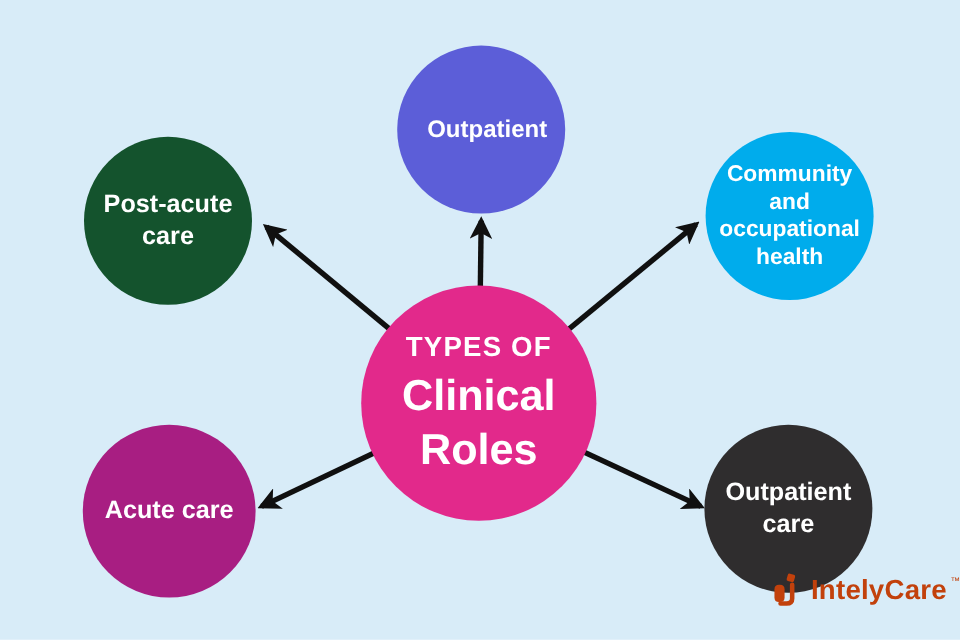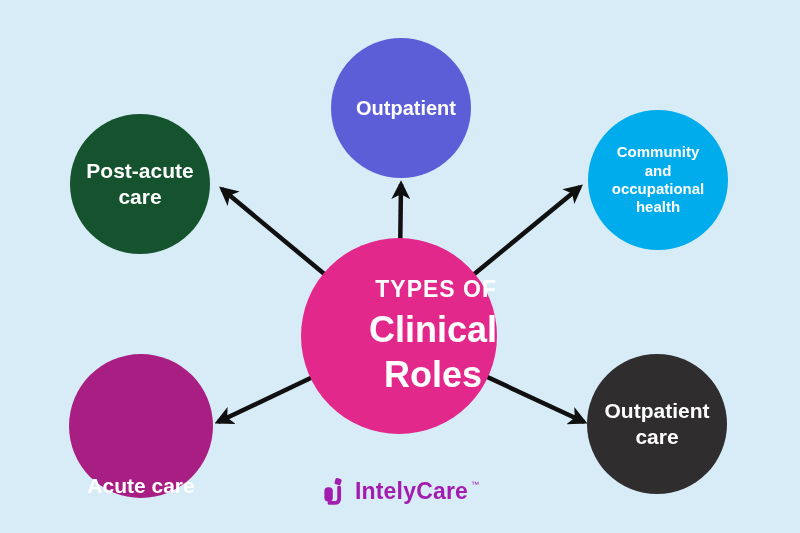--- a/index.html
+++ b/index.html
@@ -32,21 +32,21 @@
     font-size:23px;font-weight:bold;letter-spacing:1px;color:#ffffff;
     margin-bottom:4px;
   }
   .node-center .title{
     font-size:36px;font-weight:bold;line-height:1.25;color:#ffffff;
     white-space:pre-line;
   }
   .node-outpatient{left:331px;top:38px;width:140px;height:140px;}
   .node-outpatient .label{font-size:20px;margin-left:10px;}
   .node-community{left:588px;top:110px;width:140px;height:140px;}
-  .node-community .label{font-size:15px;line-height:1.22;}
+  .node-community .label{font-size:19px;line-height:1.22;}
   .node-post-acute{left:70px;top:114px;width:140px;height:140px;}
   .node-post-acute .label{font-size:21px;line-height:1.25;}
   .node-acute{left:69px;top:354px;width:144px;height:144px;}
   .node-acute .label{font-size:21px;}
   .node-ambulatory{left:587px;top:354px;width:140px;height:140px;}
   .node-ambulatory .label{font-size:21px;line-height:1.25;}
   .logo{
     position:absolute;left:0;right:0;top:476px;
     display:flex;align-items:center;justify-content:center;
     gap:7px;z-index:2;
@@ -69,21 +69,21 @@
         <path d="M0,0 L10,5 L0,10 L2.6,5 Z" style="fill: rgb(16, 16, 16);"></path>
       </marker>
     </defs>
     <line x1="399" y1="336" x2="401" y2="184" stroke-width="4.5" marker-end="url(#ah)" style="stroke: rgb(16, 16, 16);"></line>
     <line x1="399" y1="336" x2="580" y2="187" stroke-width="4.5" marker-end="url(#ah)" style="stroke: rgb(16, 16, 16);"></line>
     <line x1="399" y1="336" x2="222" y2="189" stroke-width="4.5" marker-end="url(#ah)" style="stroke: rgb(16, 16, 16);"></line>
     <line x1="399" y1="336" x2="218" y2="422" stroke-width="4.5" marker-end="url(#ah)" style="stroke: rgb(16, 16, 16);"></line>
     <line x1="399" y1="336" x2="584" y2="422" stroke-width="4.5" marker-end="url(#ah)" style="stroke: rgb(16, 16, 16);"></line>
   </svg>
 
-  <div class="node node-center" style="background-color: rgb(226, 41, 139); align-items: flex-end;">
+  <div class="node node-center" style="background-color: rgb(226, 41, 139);">
     <div class="kicker">TYPES OF</div>
     <div class="title">Clinical
 Roles</div>
   </div>
 
   <div class="node node-outpatient" style="background-color: rgb(92, 94, 216);">
     <div class="label">Outpatient</div>
   </div>
 
   <div class="node node-community" style="background-color: rgb(0, 172, 236);">
@@ -91,30 +91,30 @@
 and
 occupational
 health</div>
   </div>
 
   <div class="node node-post-acute" style="background-color: #14532d;">
     <div class="label">Post-acute
 care</div>
   </div>
 
-  <div class="node node-acute" style="background-color: rgb(168, 30, 130); justify-content: flex-end;">
+  <div class="node node-acute" style="background-color: rgb(168, 30, 130);">
     <div class="label">Acute care</div>
   </div>
 
   <div class="node node-ambulatory" style="background-color: rgb(47, 45, 46);">
     <div class="label">Outpatient
 care</div>
   </div>
 
-  <div class="logo" style="color: #a21caf;">
+  <div class="logo" style="color: #c2410c; justify-content: flex-end;">
     <svg width="27" height="31" viewBox="0 0 32 36" fill="currentColor">
       <rect x="16.5" y="2.5" width="7.5" height="7.5" rx="1.8" transform="rotate(16 20.2 6.2)"></rect>
       <path d="M4,17.5 q0,-4.5 4.5,-4.5 h1 q4.5,0 4.5,4.5 v8 q0,4.5 -4.5,4.5 h-1 q-4.5,0 -4.5,-4.5 z"></path>
       <path d="M21.5,13 V26.5 Q21.5,31.5 16,31.5 H10" fill="none" stroke="currentColor" stroke-width="4.5" stroke-linecap="round"></path>
     </svg>
     <span class="logo-text">IntelyCare</span>
     <span class="logo-tm">™</span>
   </div>
 
 </div>

